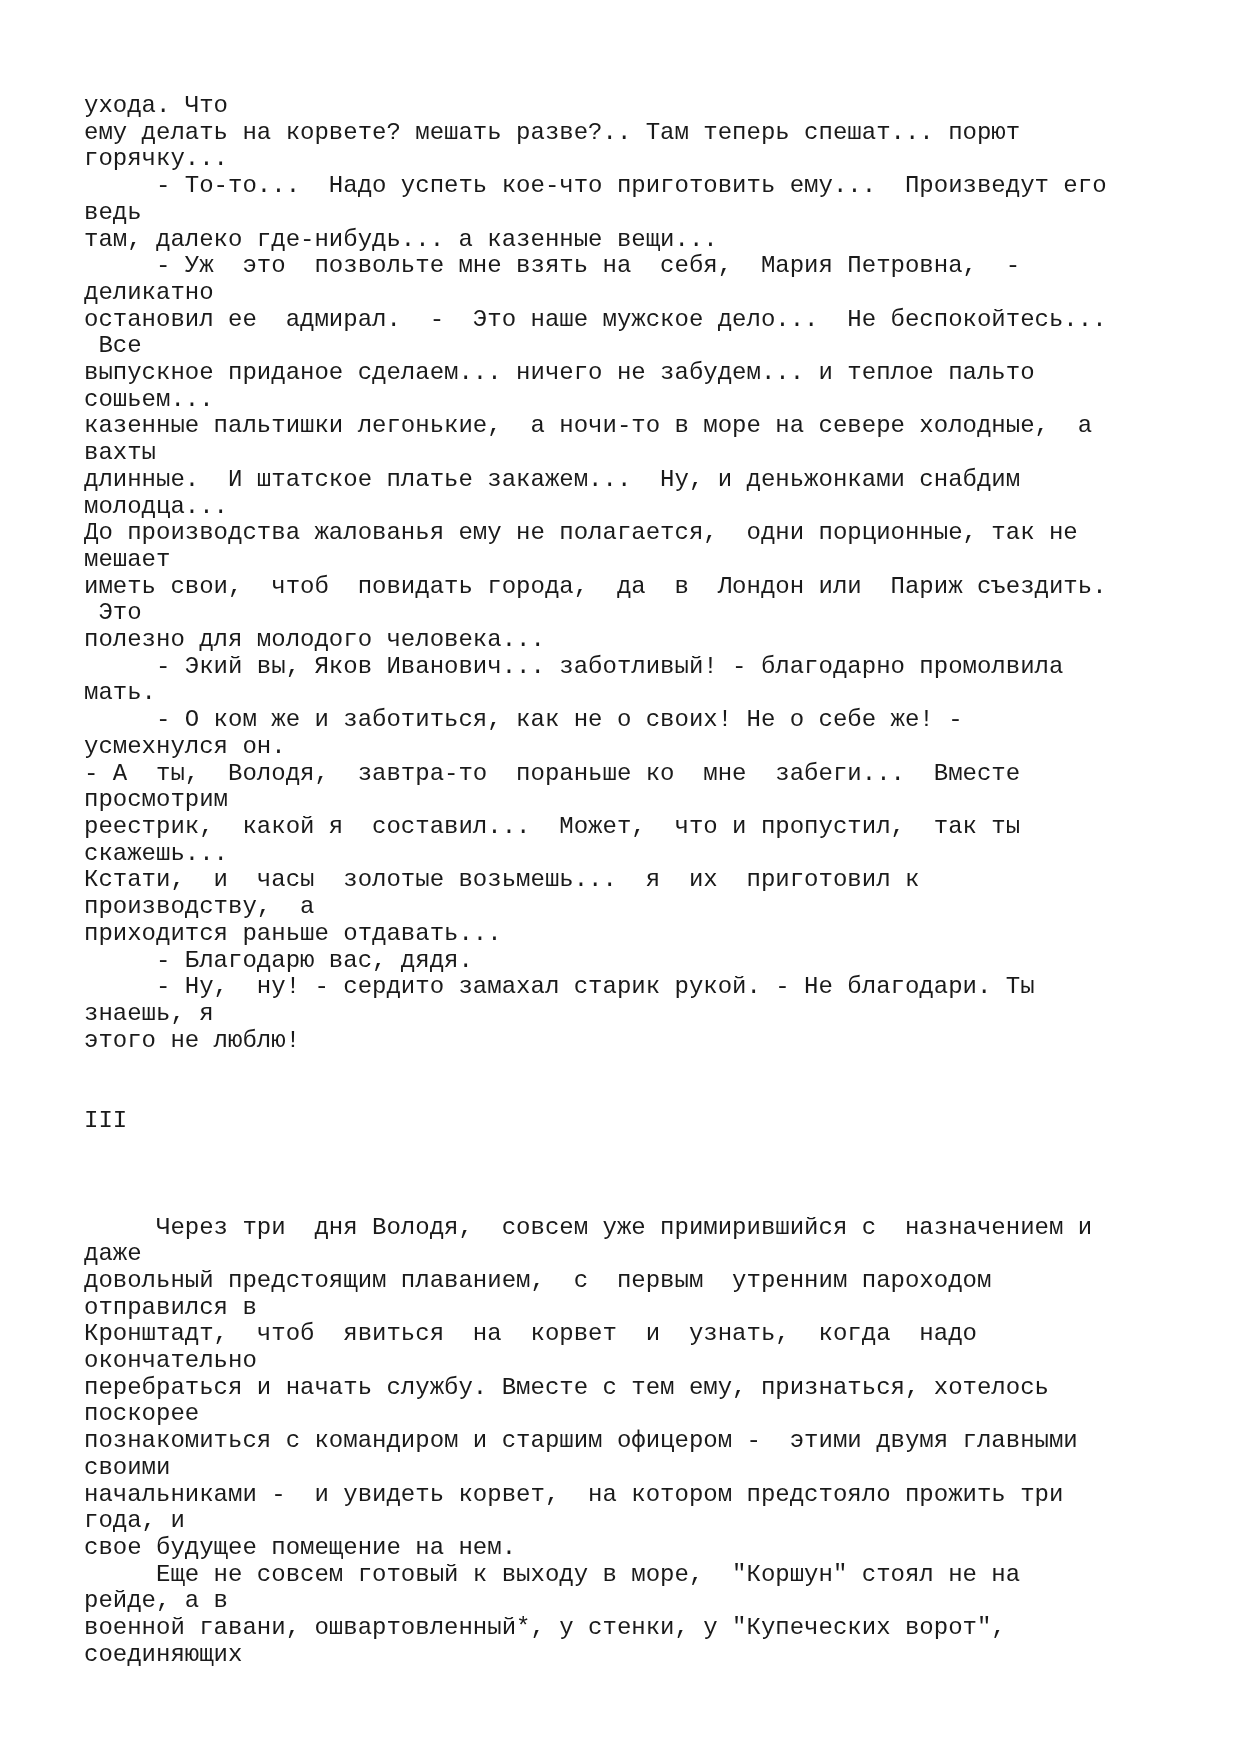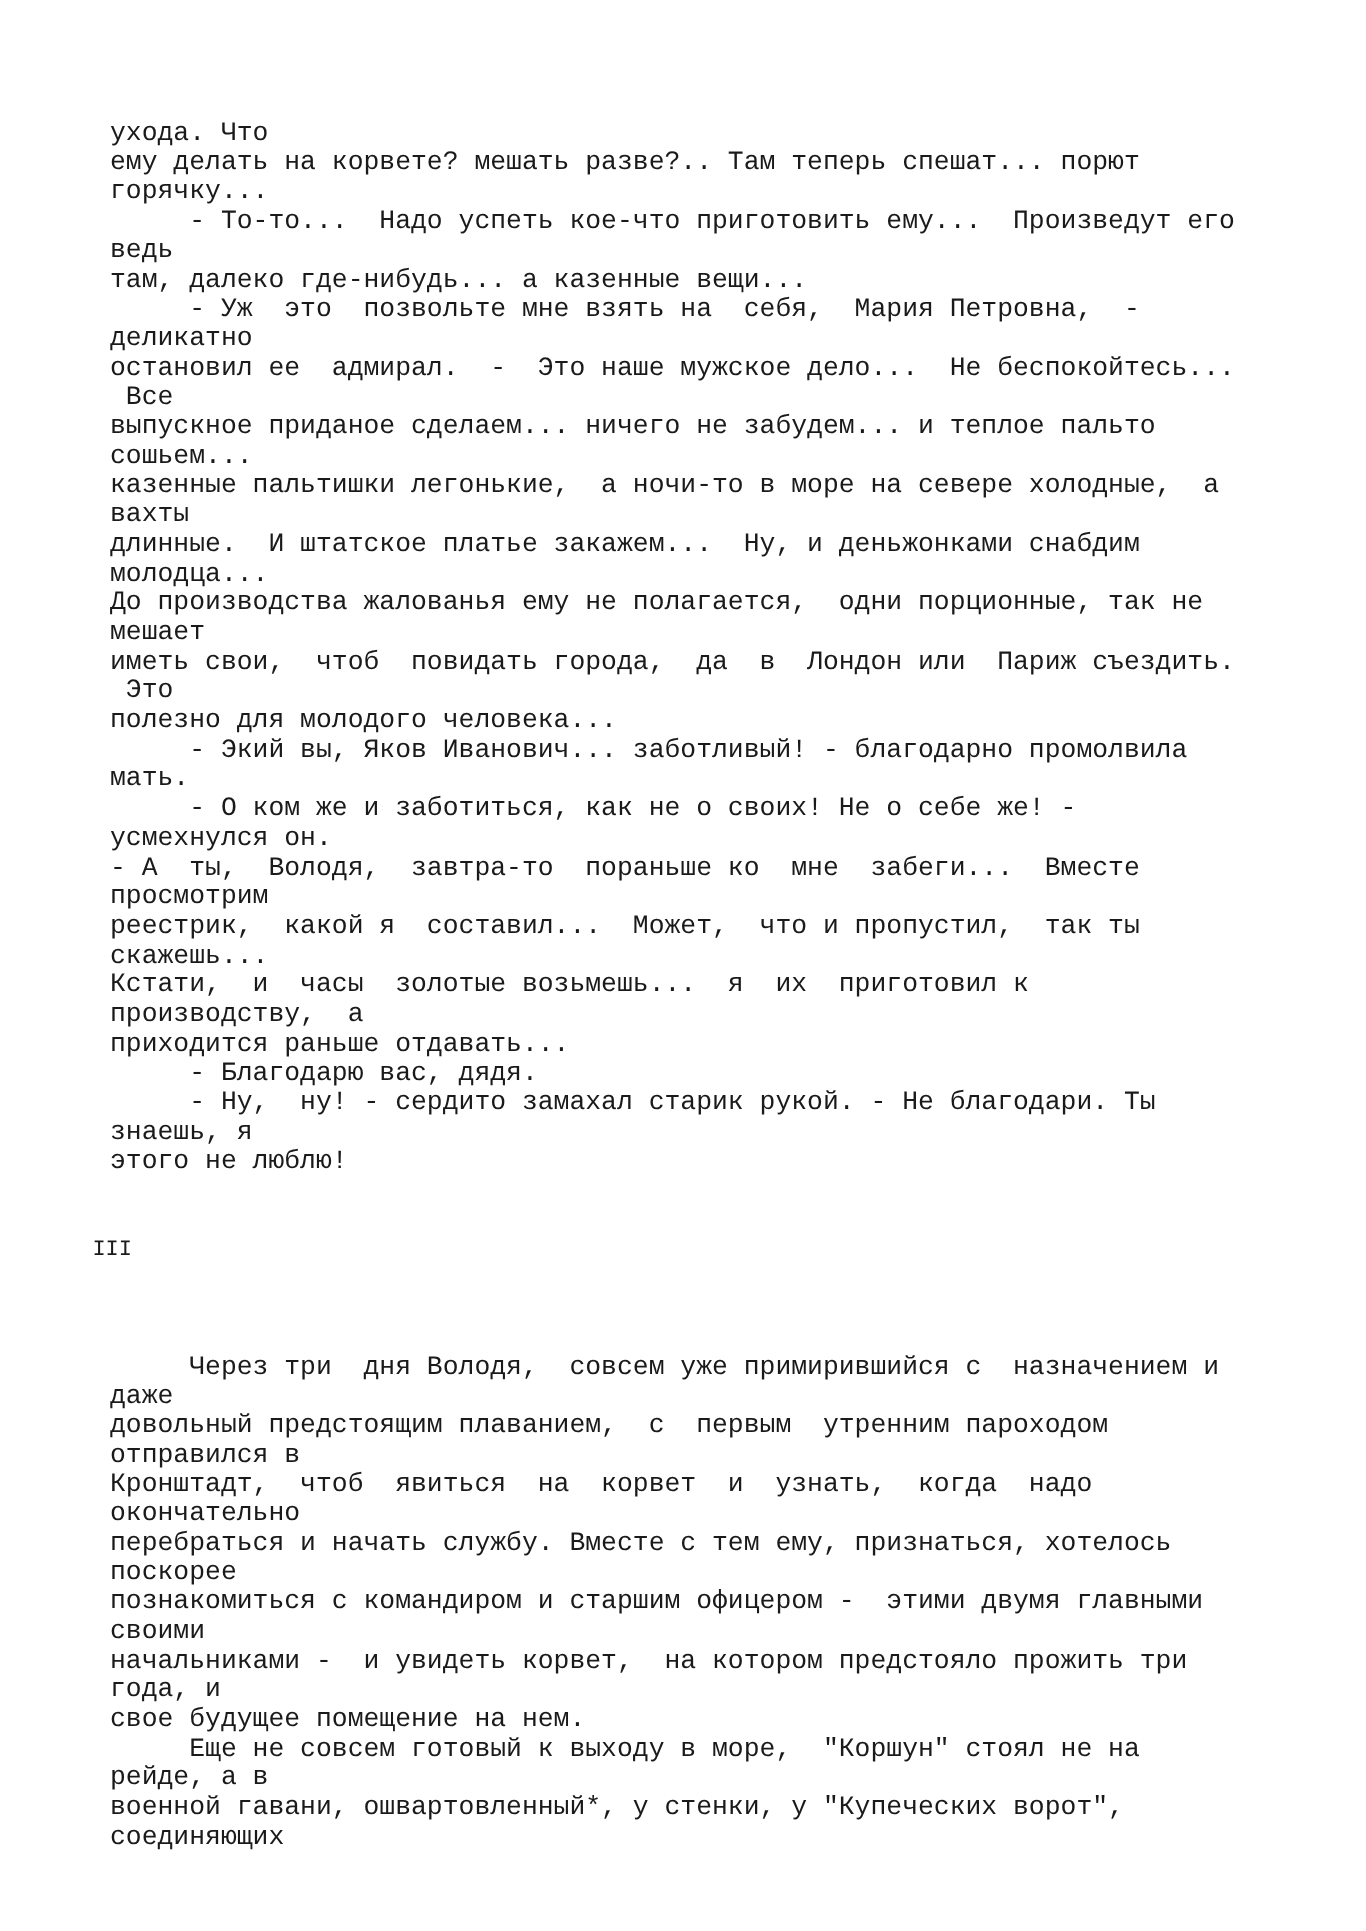--- a/index.html
+++ b/index.html
@@ -10,30 +10,30 @@
   .page {
     position: relative;
     width: 1242px;
     height: 1755px;
     background: #ffffff;
     box-sizing: border-box;
     padding: 93px 40px 0 84px;
     overflow: hidden;
   }
   .doc-text {
-    margin: 16px;
+    margin: 0;
     font-family: "Liberation Mono", "DejaVu Sans Mono", monospace;
     font-size: 24px;
     line-height: 26.7px;
     color: #1a1a1a;
     white-space: pre;
   }
   .chapter-heading {
     font-family: "Liberation Mono", "DejaVu Sans Mono", monospace;
-    font-size: 20px;
+    font-size: 24px;
     line-height: 26.7px;
     color: #1a1a1a;
     white-space: pre;
     margin: 53.4px 0 80.1px 0;
   }
 </style>
 </head>
 <body>
 
 <div class="page">

